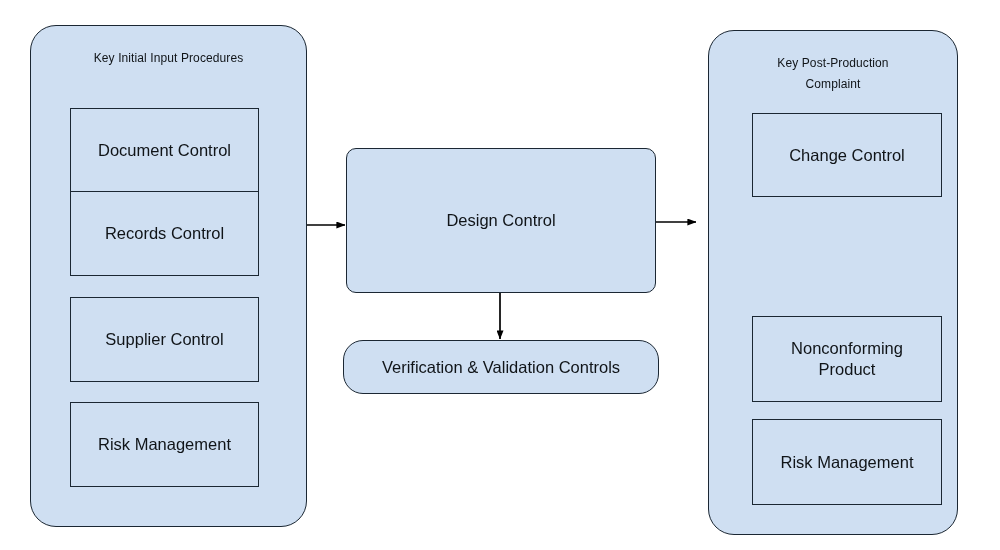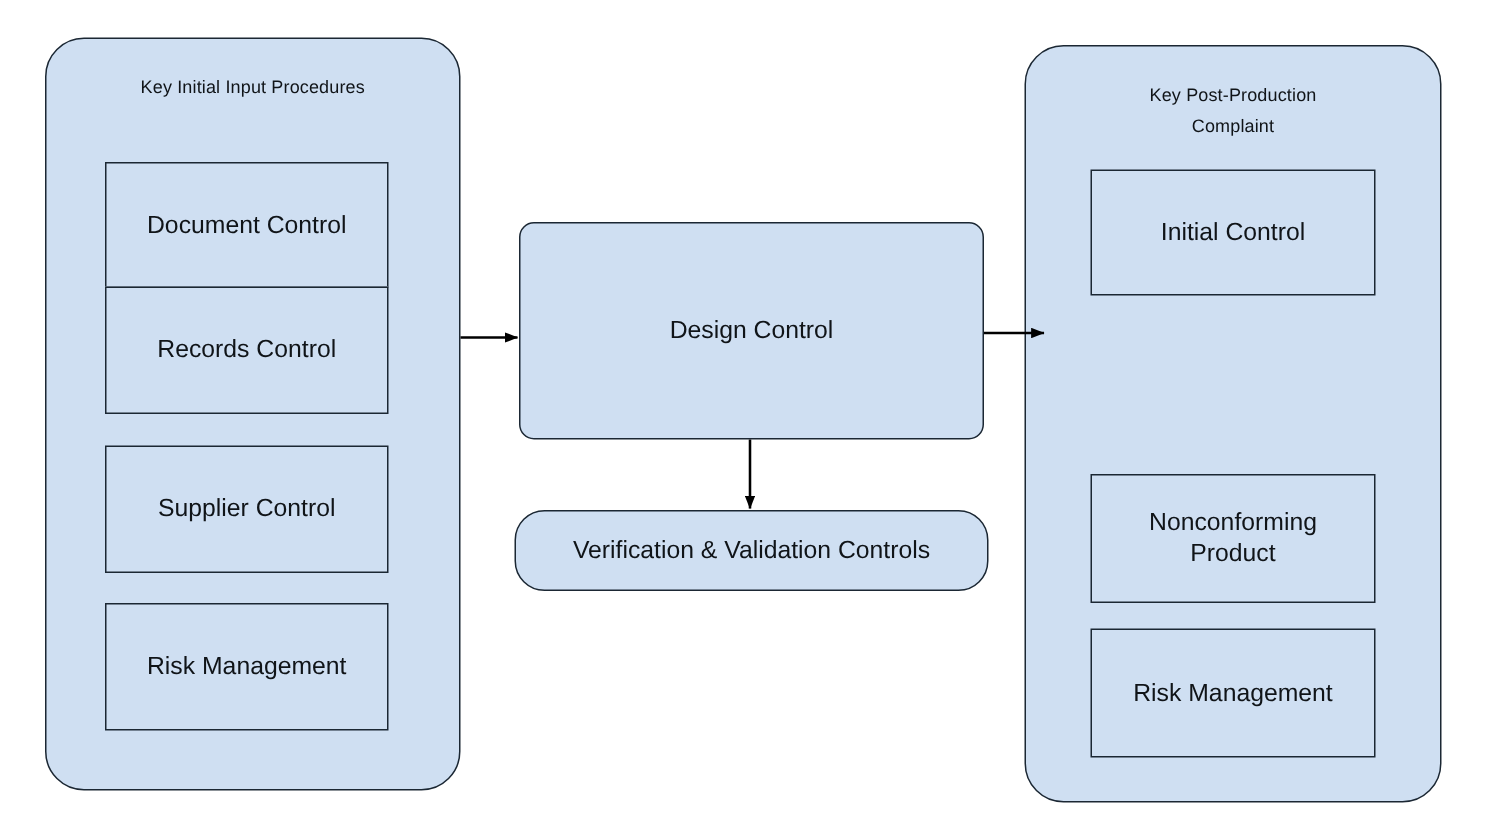--- a/index.html
+++ b/index.html
@@ -118,26 +118,26 @@
   </div>
 
   <div class="node design" style="left:346px; top:148px; width:310px; height:145px;">
     <span class="node-label">Design Control</span>
   </div>
 
   <div class="node vnv" style="left:343px; top:340px; width:316px; height:54px;">
     <span class="node-label">Verification &amp; Validation Controls</span>
   </div>
 
-  <div class="group" style="left:683px; top:30px; width:278px; height:505px;">
+  <div class="group" style="left:708px; top:30px; width:250px; height:505px;">
     <div class="group-title" style="top:22px;">Key Post-Production</div>
     <div class="group-title" style="top:43px;">Complaint</div>
 
     <div class="proc-box" style="left:43px; top:82px; width:190px; height:84px;">
-      <span class="proc-label">Initial Control</span>
+      <span class="proc-label">Change Control</span>
     </div>
 
 
     <div class="proc-box" style="left:43px; top:285px; width:190px; height:86px;">
       <span class="proc-label">Nonconforming
 Product</span>
     </div>
 
     <div class="proc-box" style="left:43px; top:388px; width:190px; height:86px;">
       <span class="proc-label">Risk Management</span>

